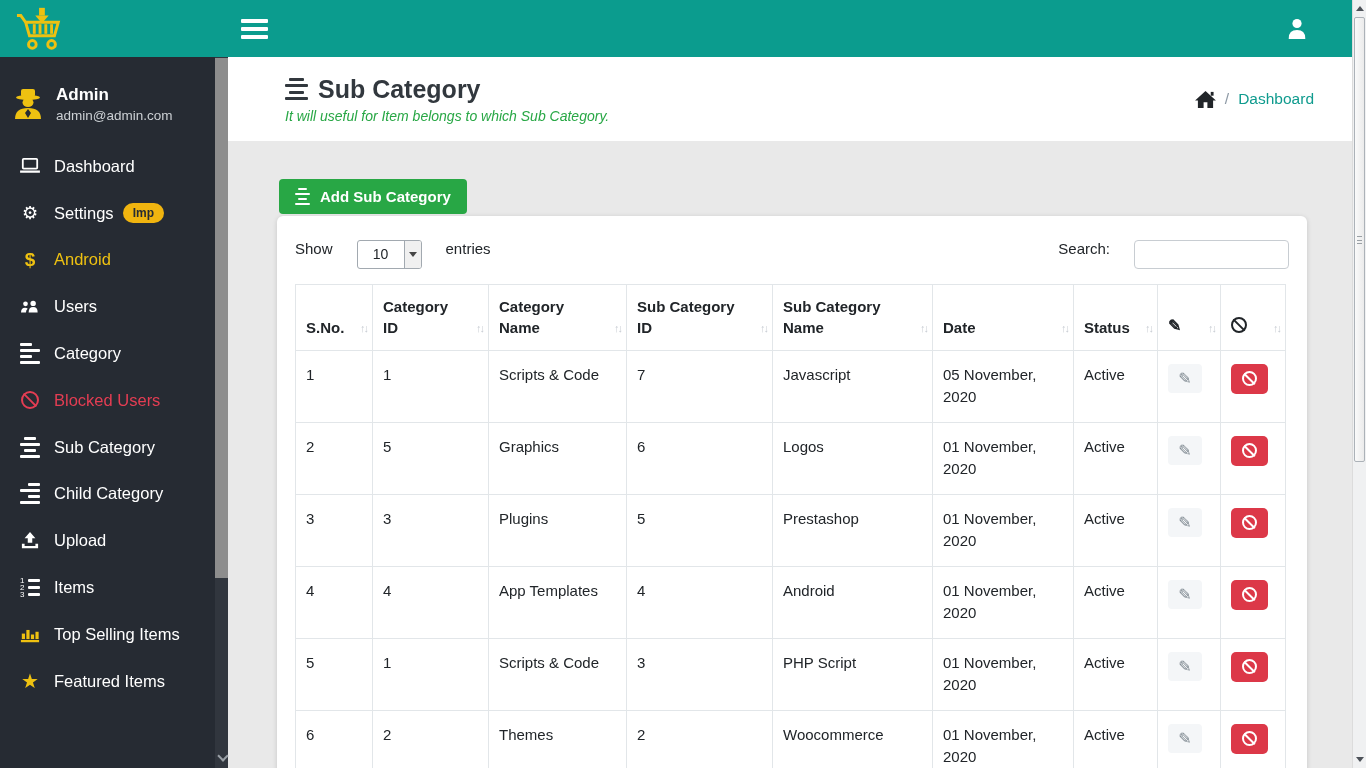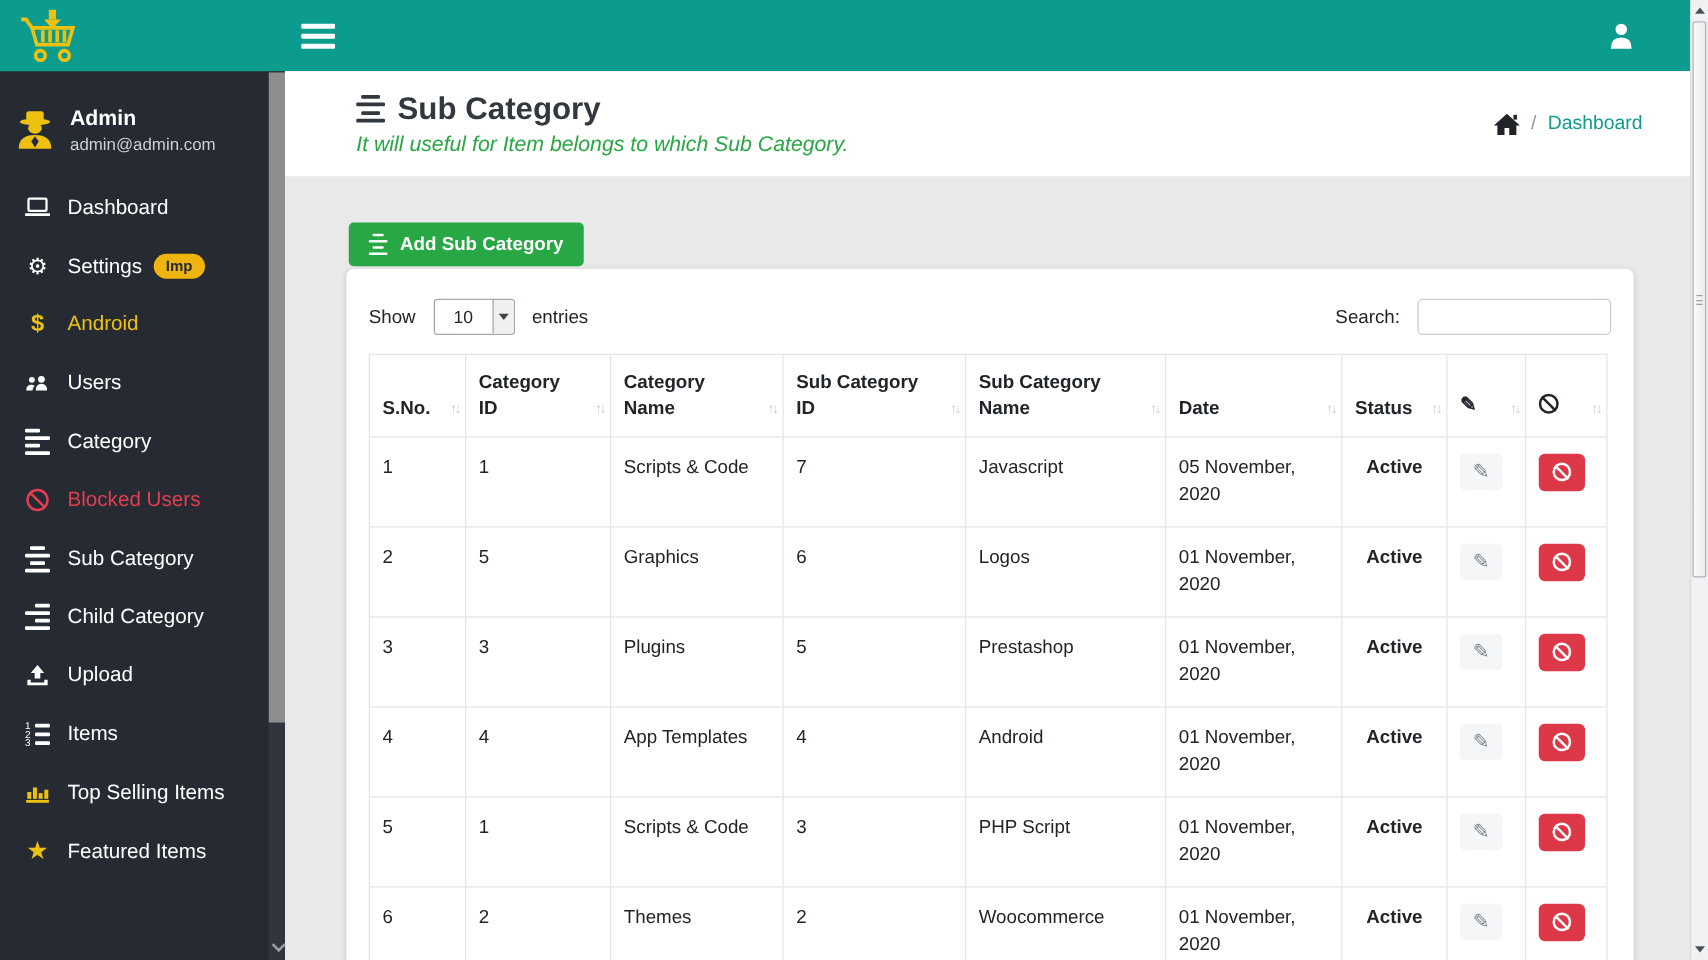--- a/index.html
+++ b/index.html
@@ -62,53 +62,53 @@
   .main { position:absolute; left:228px; right:14px; top:0; bottom:0; }
   .topbar { height:57px; background:#0b9c8e; display:flex; align-items:center;
     justify-content:space-between; padding:0 44px 0 13px; }
   .hamburger { display:flex; flex-direction:column; gap:4px; cursor:pointer; }
   .hamburger span { width:27px; height:4px; background:#fff; border-radius:1px; }
 
   .page-header { height:84px; background:#fff; display:flex; align-items:center;
     justify-content:space-between; padding:0 38px 0 57px; }
   .title-row { display:flex; align-items:center; gap:10px; color:#32383e; }
   .page-title { font-size:25px; font-weight:600; color:#32383e; }
-  .page-sub { font-size:17px; font-style:italic; color:#28a745; margin-top:4px; }
+  .page-sub { font-size:14px; font-style:italic; color:#28a745; margin-top:4px; }
   .breadcrumb { display:flex; align-items:center; gap:9px; font-size:15.5px; }
   .crumb-sep { color:#8d99a5; }
   .crumb-link { color:#0f9b8e; cursor:pointer; }
 
   .content { padding:35px 45px 0 49px; }
   .btn-add { display:inline-flex; align-items:center; gap:10px; background:#28a745; color:#fff;
     font-weight:bold; font-size:15px; height:35px; padding:0 16px; border:none; border-radius:4px;
     margin-left:2px; cursor:pointer; font-family:inherit; }
 
   .card { margin-top:2px; background:#fff; border-radius:6px;
     box-shadow:0 1px 5px rgba(0,0,0,.15); padding:24px 18px; height:590px; }
 
   .controls { display:flex; justify-content:space-between; align-items:center; font-size:15px; }
-  .show-group, .search-group { display:flex; align-items:center; gap:14px; }
+  .show-group, .search-group { display:flex; gap:24px; }
   .select { display:inline-flex; height:29px; border:1px solid #a2a9b0; border-radius:3px;
     overflow:hidden; background:#fff; cursor:pointer; }
   .select-value { width:46px; display:flex; align-items:center; justify-content:center; font-size:14px; }
   .select-btn { width:17px; background:#f0f0f0; border-left:1px solid #a2a9b0;
     display:flex; align-items:center; justify-content:center; }
   .select-btn::after { content:""; border:4px solid transparent; border-top:5px solid #444; margin-top:5px; }
   .search-input { width:155px; height:29px; border:1px solid #c8cdd2; border-radius:4px;
     padding:0 8px; font-size:14px; font-family:inherit; }
 
   table { border-collapse:collapse; table-layout:fixed; width:990px; margin-top:15px;
     font-size:15px; color:#212529; }
   th, td { border:1px solid #e2e6e9; }
   th { font-weight:bold; text-align:left; vertical-align:bottom;
     padding:10px 24px 12px 10px; position:relative; height:66px; line-height:1.4; cursor:pointer; }
   .sort { position:absolute; right:5px; bottom:13px; font-size:11px; color:#c8cdd3;
     letter-spacing:-2px; font-weight:normal; }
   td { vertical-align:top; padding:13px 10px; height:67px; line-height:1.5; background:#fff; }
-  td.status { font-weight:bold;text-align:center; }
+  td.status { font-weight:normal; }
   .btn-edit { width:34px; height:29px; background:#f4f6f8; border:none; border-radius:4px;
     color:#7b858d; font-size:16px; display:flex; align-items:center; justify-content:center;
     cursor:pointer; }
   .btn-ban { width:37px; height:30px; background:#dc3848; border:none; border-radius:5px;
     color:#fff; display:flex; align-items:center; justify-content:center; cursor:pointer; }
 
   
   .browser-scroll { position:absolute; right:0; top:0; width:14px; height:768px;
     background:#f0f1f2; border-left:1px solid #dcdcdc; z-index:20; }
   .bs-up, .bs-down { position:absolute; left:3px; width:0; height:0;

